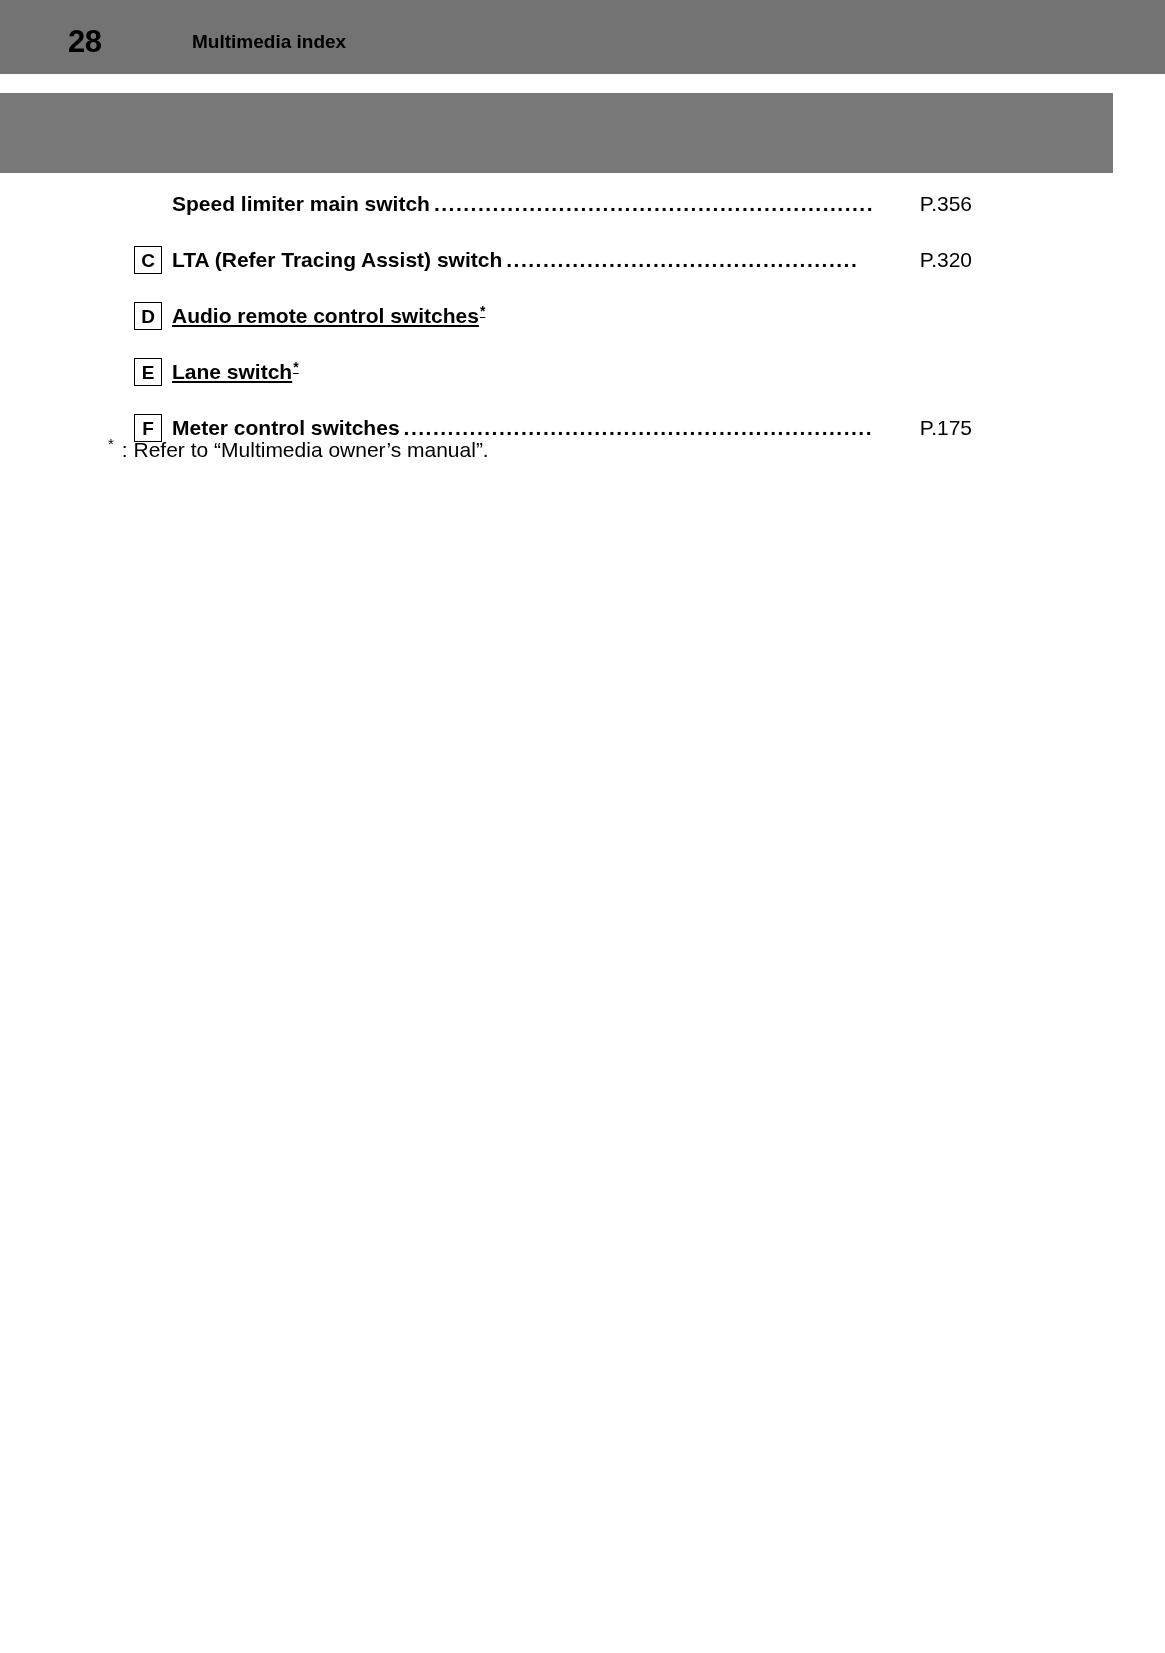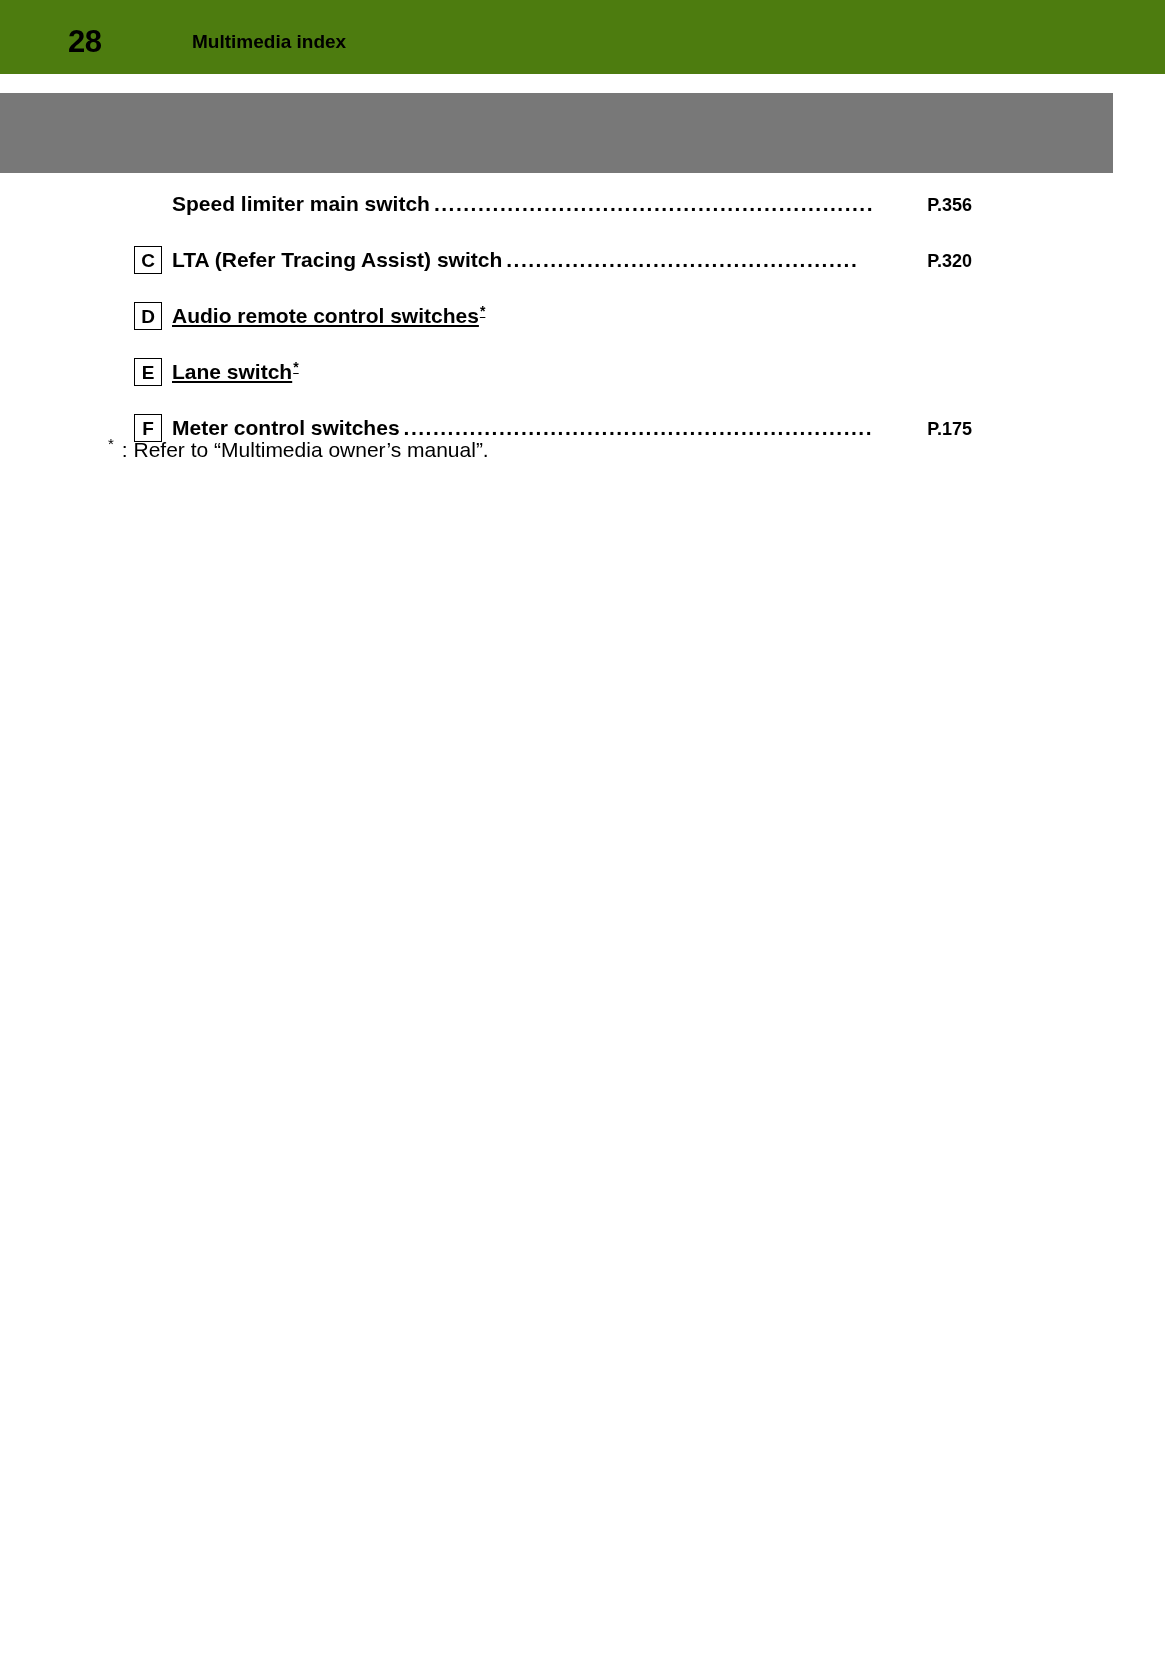--- a/index.html
+++ b/index.html
@@ -16,21 +16,21 @@
     overflow: hidden;
   }
 
   
   .header-band {
     position: absolute;
     left: 0;
     top: 0;
     width: 1165px;
     height: 74px;
-    background: #4d7c0f;
+    background: #737373;
   }
   .page-number {
     position: absolute;
     left: 68px;
     top: 24px;
     font-size: 31px;
     font-weight: bold;
     letter-spacing: -0.5px;
   }
   .chapter-title {
@@ -113,22 +113,22 @@
     overflow: hidden;
     white-space: nowrap;
     margin: 0 2px 0 4px;
     letter-spacing: 1.5px;
     font-weight: bold;
     font-size: 21px;
     color: #000;
   }
   .page-ref {
     flex: 0 0 auto;
-    font-size: 18px;
-    font-weight: bold;
+    font-size: 21px;
+    font-weight: normal;
   }
   .entry-nodots .entry-body {
     padding-right: 0;
     text-decoration: underline;
   }
 
   
   .footnote {
     position: absolute;
     left: 108px;

